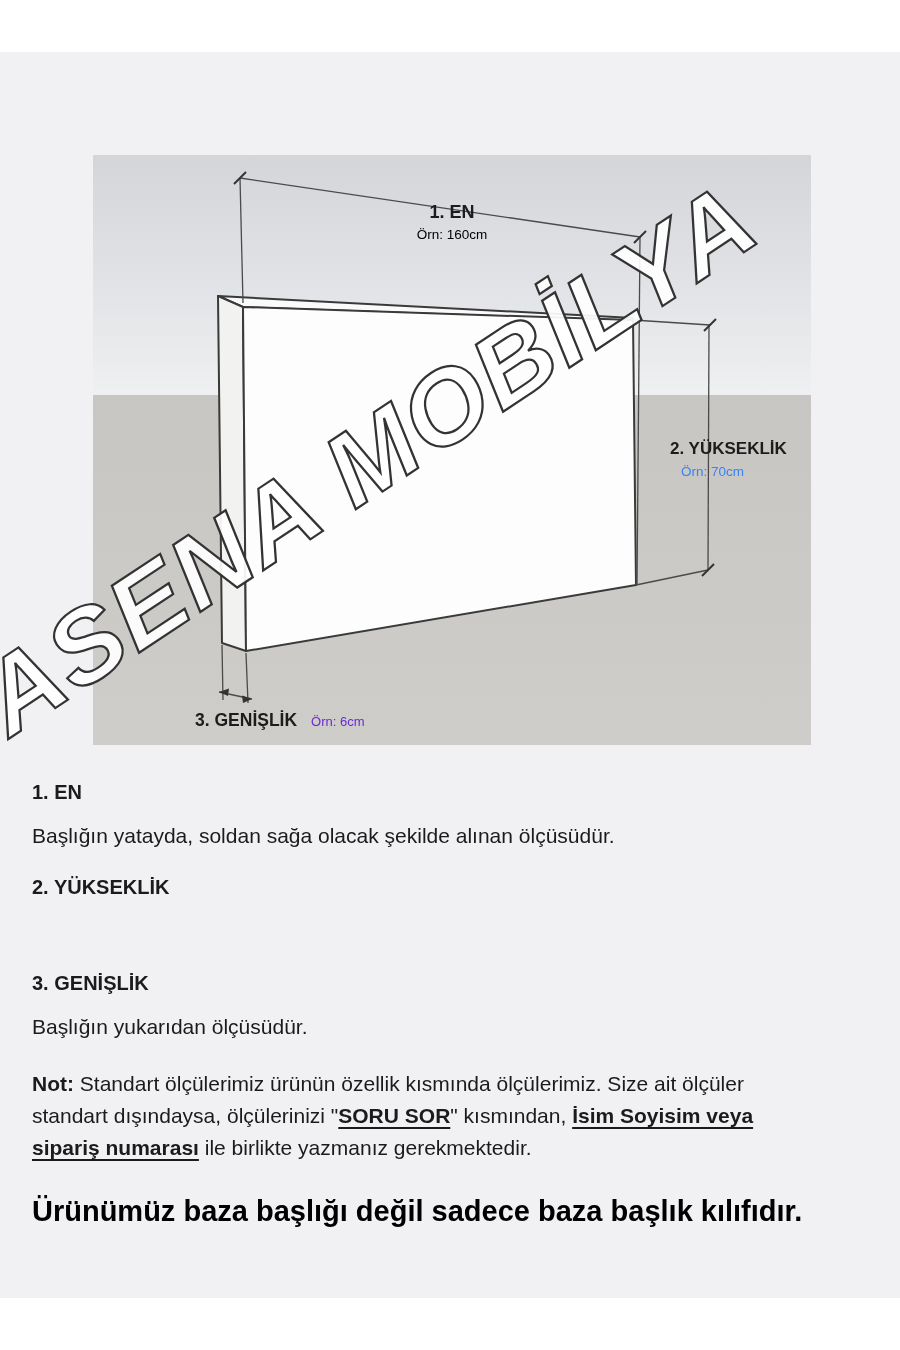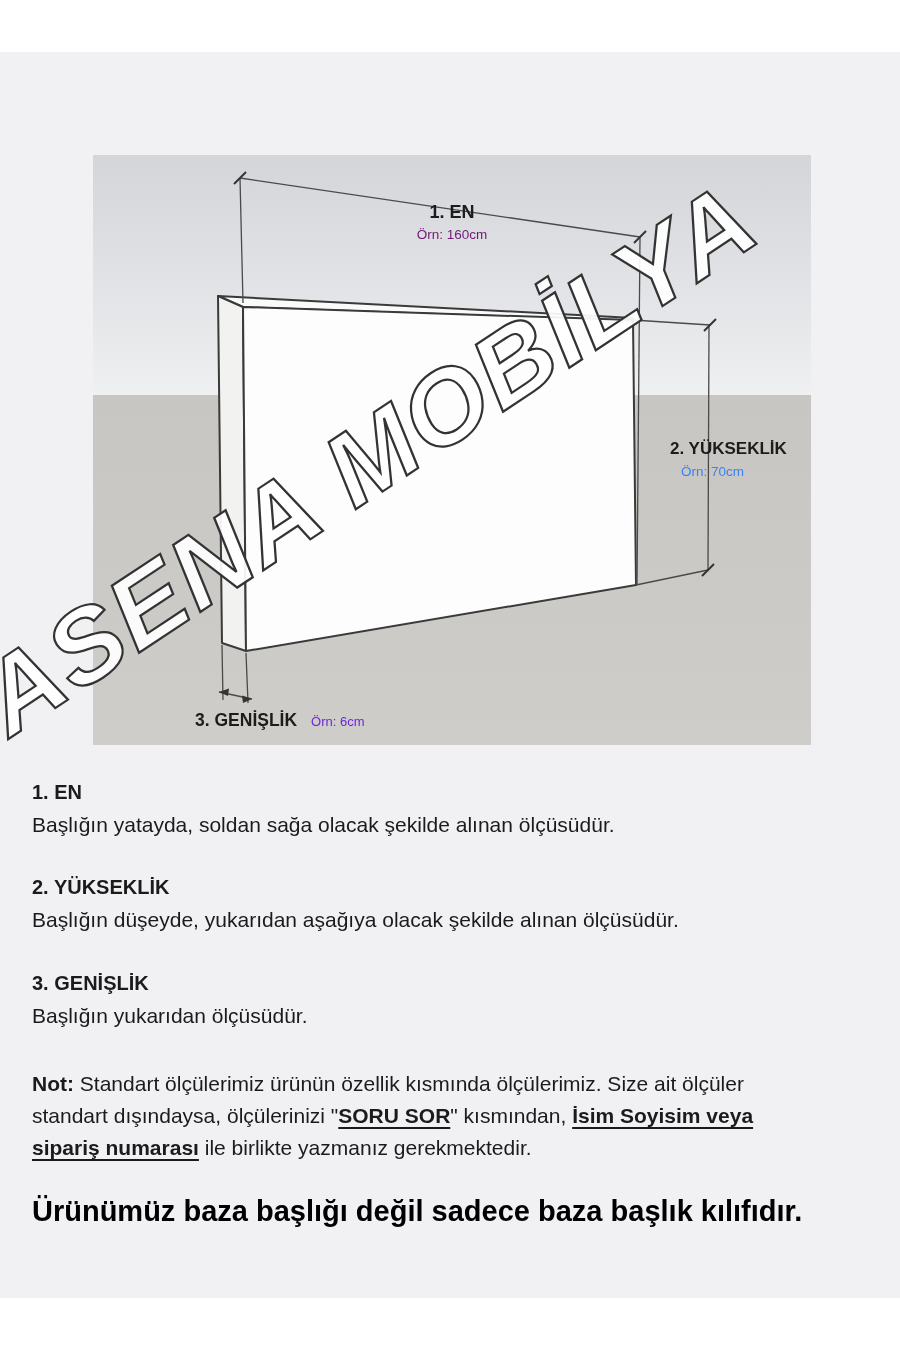--- a/index.html
+++ b/index.html
@@ -27,30 +27,30 @@
     background:linear-gradient(180deg,#c7c6c2 0%,#cecdc9 100%);
   }
   svg.overlay{
     position:absolute;left:0;top:52px;width:900px;height:708px;
     pointer-events:none;
   }
   
   .dimlabel{position:absolute;color:#1c1c1c;}
   .lbl-en{left:352px;top:202px;width:200px;text-align:center;}
   .lbl-en .t{font-size:18px;font-weight:bold;}
-  .lbl-en .s{font-size:13.5px;color:#701a75;margin-top:4px;text-align:center;}
+  .lbl-en .s{font-size:13.5px;color:#000000;margin-top:4px;text-align:center;}
   .lbl-yuk{left:670px;top:439px;font-size:17px;font-weight:bold;}
   .lbl-yuk-orn{left:681px;top:464px;font-size:13.5px;color:#3b82f6;}
   .lbl-gen{left:195px;top:710px;display:flex;align-items:baseline;gap:14px;}
   .lbl-gen .t{font-size:17.5px;font-weight:bold;}
   .lbl-gen .s{font-size:13px;color:#6d28d9;}
   
   .sec{position:absolute;left:32px;right:28px;color:#1b1b1b;}
   .sec h3{margin:0;font-size:20px;line-height:24px;font-weight:bold;}
-  .sec p{margin:6px 0 0 0;font-size:21px;line-height:30px;font-weight:normal;}
+  .sec p{margin:17px 0 0 0;font-size:21px;line-height:30px;font-weight:normal;}
   .sec1{top:780px;}
   .sec2{top:875px;}
   .sec3{top:971px;}
   .note{position:absolute;left:32px;right:28px;top:1068px;
         font-size:21px;line-height:32px;color:#1b1b1b;}
   .note .b{font-weight:bold;}
   .note .u{text-decoration:underline;text-decoration-thickness:2px;text-underline-offset:4px;}
   .warning{
     position:absolute;left:32px;right:28px;top:1194px;
     font-size:29px;line-height:34px;font-weight:bold;
@@ -111,21 +111,20 @@
     <div class="t">3. GENİŞLİK</div>
     <div class="s">Örn: 6cm</div>
   </div>
 
   <div class="sec sec1">
     <h3>1. EN</h3>
     <p>Başlığın yatayda, soldan sağa olacak şekilde alınan ölçüsüdür.</p>
   </div>
   <div class="sec sec2">
     <h3>2. YÜKSEKLİK</h3>
-    <p>Başlığın düşeyde, yukarıdan aşağıya olacak şekilde alınan ölçüsüdür.</p>
   </div>
   <div class="sec sec3">
     <h3>3. GENİŞLİK</h3>
     <p>Başlığın yukarıdan ölçüsüdür.</p>
   </div>
 
   <div class="note">
     <div><span class="b">Not: </span><span>Standart ölçülerimiz ürünün özellik kısmında ölçülerimiz. Size ait ölçüler</span></div>
     <div><span>standart dışındaysa, ölçülerinizi "</span><span class="b u">SORU SOR</span><span>" kısmından, </span><span class="b u">İsim Soyisim veya</span></div>
     <div><span class="b u">sipariş numarası</span><span> ile birlikte yazmanız gerekmektedir.</span></div>

